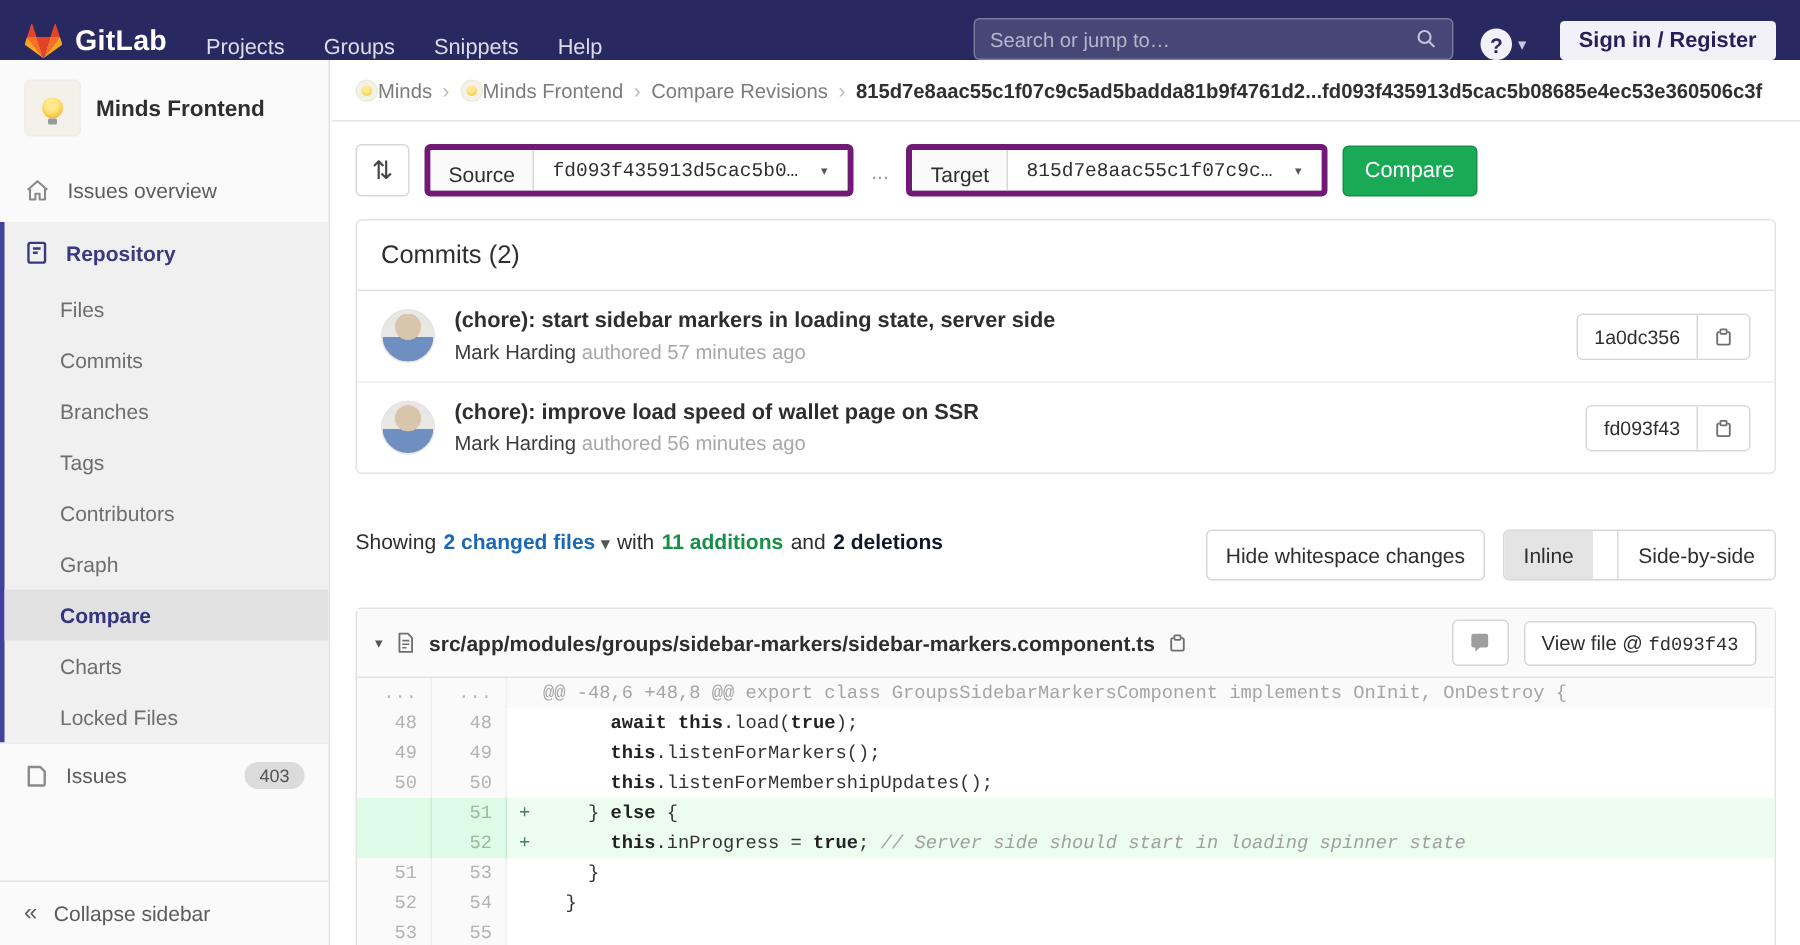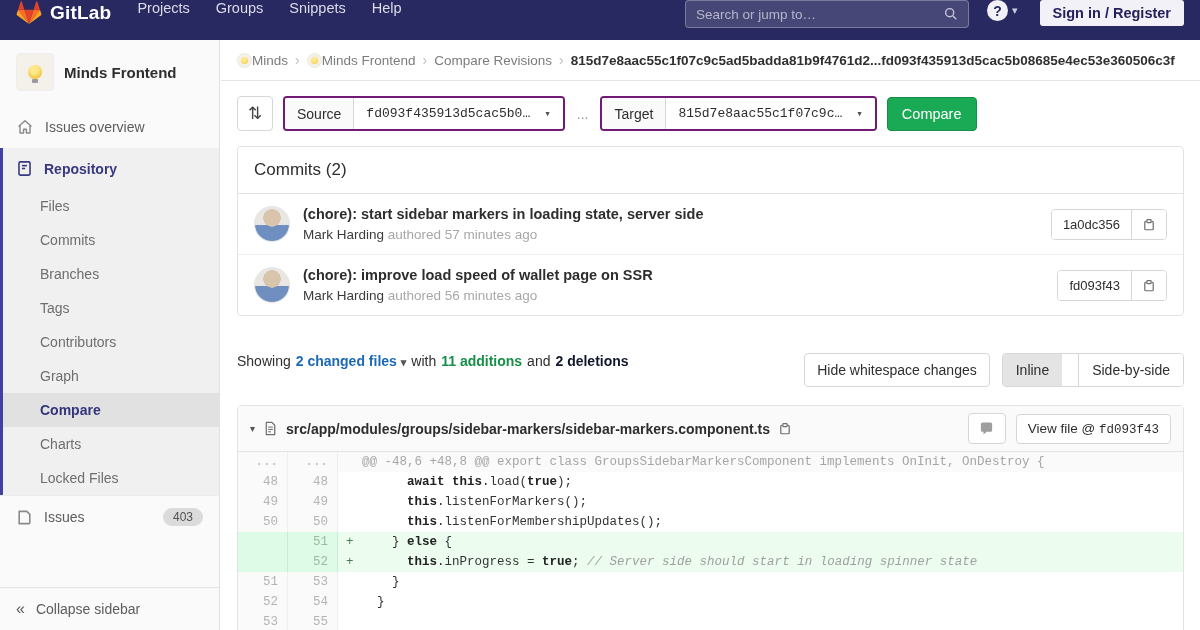--- a/index.html
+++ b/index.html
@@ -1,27 +1,27 @@
 <!DOCTYPE html>
 <html><head>
 <meta charset="utf-8">
 <style>
   * { box-sizing: border-box; margin: 0; padding: 0; }
   html,body { width:1200px; height:630px; overflow:hidden;
     font-family:"Liberation Sans", sans-serif; background:#fff; color:#2e2e2e; }
 
   
   .navbar { position:absolute; top:0; left:0; width:1200px; height:40px;
-    background:#292961; display:flex; align-items:flex-start; padding:0 16px; z-index:10; }
+    background:#292961; display:flex; align-items:flex-end; padding:0 16px; z-index:10; }
   .brand { display:flex; align-items:center; gap:8px; margin-right:26px; }
   .brand-name { color:#fff; font-size:19px; font-weight:bold; letter-spacing:.2px; }
   .nav-links { display:flex; gap:26px; }
   .nav-link { color:#dcdbe8; font-size:14.5px; cursor:pointer; }
   .nav-spacer { flex:1; }
-  .search-box { width:284px; height:28px; background:rgba(255,255,255,.14);
+  .search-box { width:320px; height:28px; background:rgba(255,255,255,.14);
     border:1px solid rgba(255,255,255,.28); border-radius:4px; display:flex;
     align-items:center; padding:0 10px; margin-right:18px; }
   .search-box input { flex:1; background:transparent; border:none; outline:none;
     color:#fff; font-size:13.5px; font-family:"Liberation Sans",sans-serif; }
   .search-box input::placeholder { color:#b6b5cc; }
   .help-wrap { display:flex; align-items:center; gap:4px; margin-right:22px; cursor:pointer; }
   .help-circle { width:21px; height:21px; border-radius:50%; background:#f2f1f8;
     color:#292961; font-weight:bold; font-size:14px; display:flex; align-items:center; justify-content:center; }
   .help-caret { color:#c9c8dd; font-size:11px; }
   .signin-btn { background:#f2f1f8; color:#24205a; font-weight:bold; font-size:14.5px;
@@ -68,21 +68,21 @@
   .bc-sep { color:#bdbdbd; font-size:14px; }
   .bc-current { color:#303030; font-weight:bold; font-size:13.5px; }
 
   .inner { padding:0 16px; }
 
   
   .compare-form { display:flex; align-items:center; gap:10px; margin-top:15px; }
   .swap-btn { width:36px; height:35px; border:1px solid #d7d7d7; border-radius:4px;
     background:#fff; display:flex; align-items:center; justify-content:center;
     font-size:17px; color:#444; cursor:pointer; }
-  .ref-group { display:flex; border:2px solid #701a75; border-radius:4px; overflow:hidden; height:35px; }
+  .ref-group { display:flex; border:4px solid #701a75; border-radius:4px; overflow:hidden; height:35px; }
   .ref-label { background:#fafafa; border-right:1px solid #d7d7d7; padding:8px 12px;
     font-size:14px; color:#2e2e2e; }
   .ref-value { background:#fff; display:flex; align-items:center; gap:14px;
     padding:8px 12px; font-size:13px; font-family:"Liberation Mono",monospace;
     color:#2e2e2e; cursor:pointer; min-width:198px; justify-content:space-between; }
   .caret { color:#555; font-size:11px; }
   .ellipsis-sep { color:#999; font-size:14px; padding:0 2px; }
   .compare-btn { background:#1aaa55; border:1px solid #168f48; color:#fff;
     font-size:14.5px; padding:8px 14px; border-radius:4px; cursor:pointer; }
 

